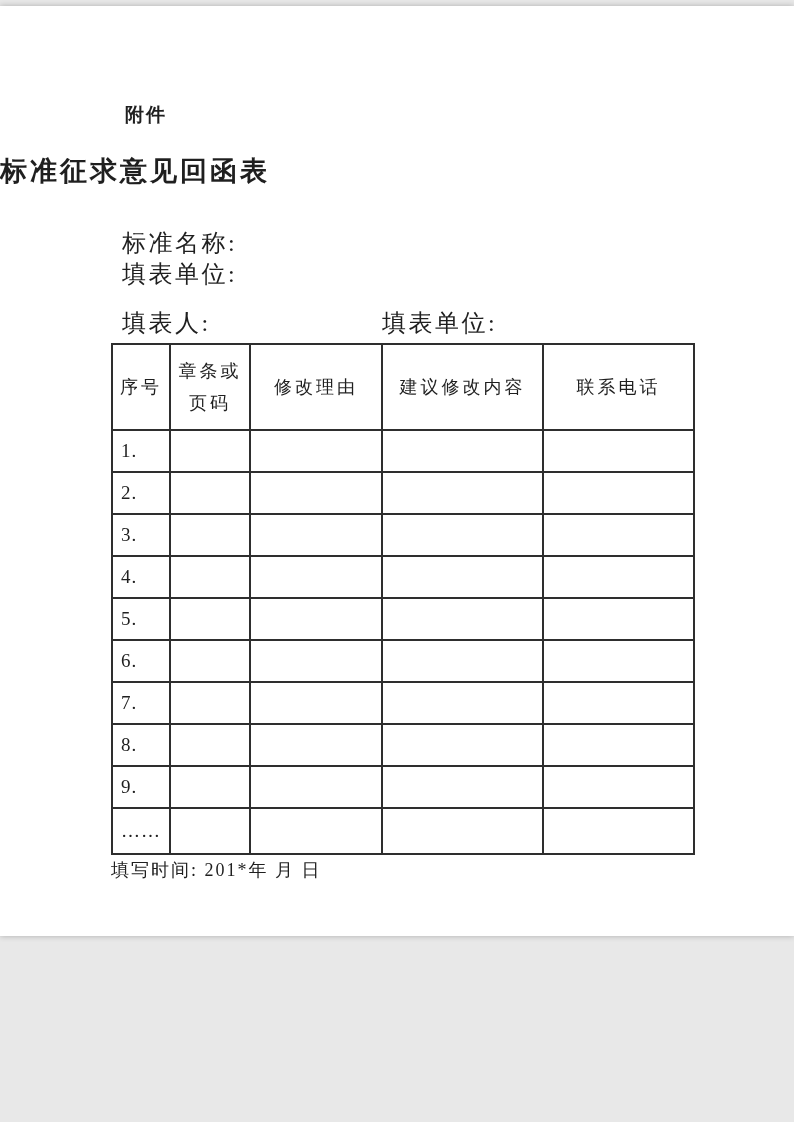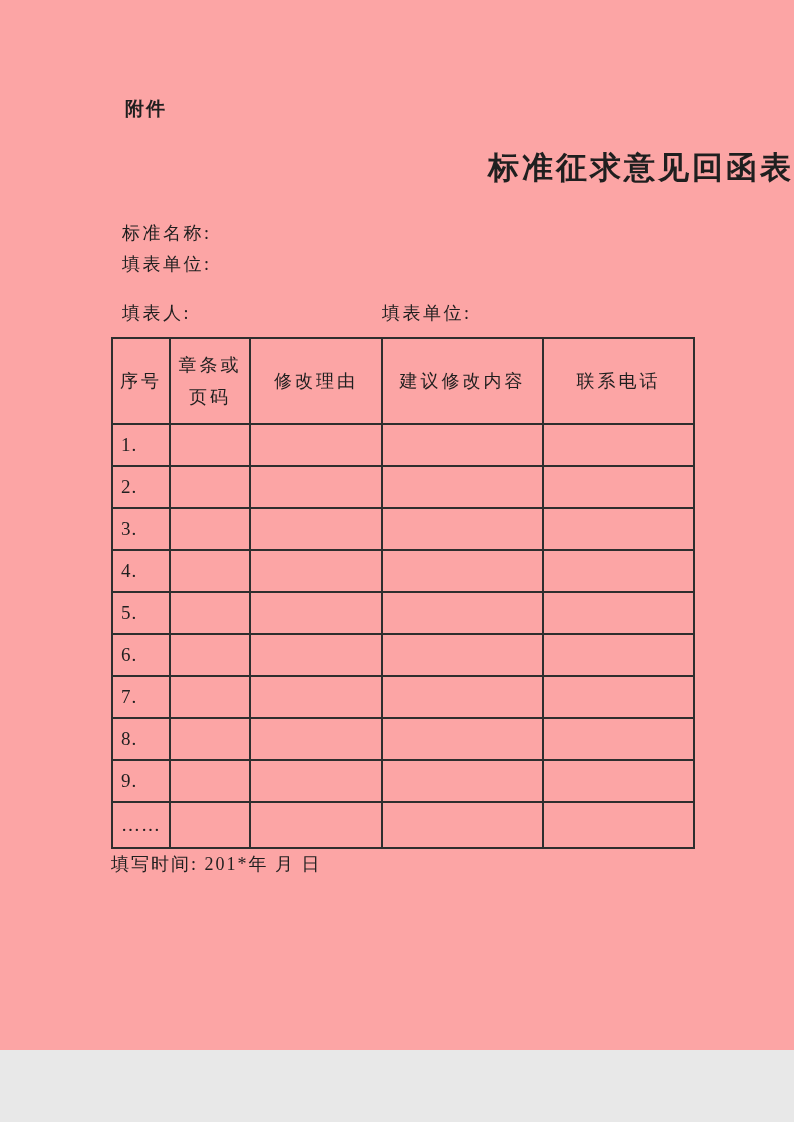--- a/index.html
+++ b/index.html
@@ -3,51 +3,51 @@
 <meta charset="utf-8">
 <style>
   html, body {
     margin: 0;
     padding: 0;
     background: #e8e8e8;
   }
   .page {
     position: relative;
     width: 794px;
-    height: 1050px;
-    margin: 0 auto;
-    background: #fca5a5;
+    height: 930px;
+    margin: 6px auto;
+    background: #ffffff;
     color: #1f1f1f;
     font-family: "Liberation Serif", "DejaVu Serif", serif;
     overflow: hidden;
     box-shadow: 0 0 6px rgba(0,0,0,0.25);
   }
   .attachment {
     position: absolute;
     left: 125px;
     top: 96px;
     font-family: "Liberation Sans", "DejaVu Sans", sans-serif;
     font-weight: 700;
     font-size: 19px;
     letter-spacing: 2px;
   }
   .doc-title {
     position: absolute;
     left: 0;
     top: 147px;
     width: 100%;
     margin: 0;
-    text-align: right;
-    font-size: 31px;
+    text-align: left;
+    font-size: 27px;
     font-weight: 700;
     letter-spacing: 3px;
   }
   .field {
     position: absolute;
-    font-size: 18px;
+    font-size: 24px;
     letter-spacing: 2.5px;
   }
   .field-standard-name { left: 122px; top: 221px; }
   .field-unit          { left: 122px; top: 252px; }
   .field-filler        { left: 122px; top: 301px; }
   .field-phone         { left: 382px; top: 301px; }
 
   table.form-table {
     position: absolute;
     left: 111px;

